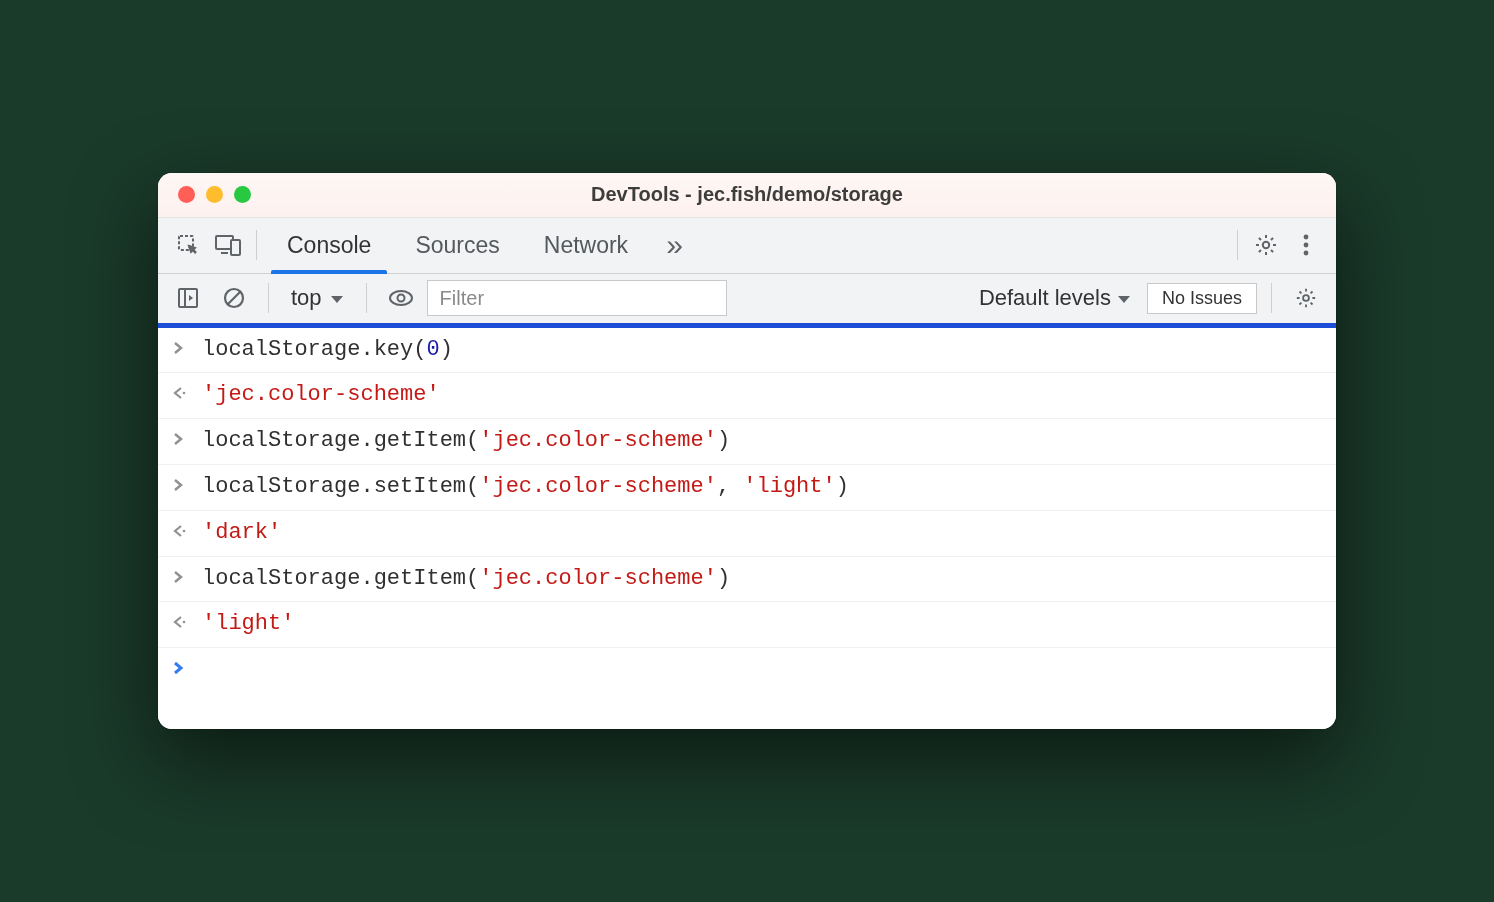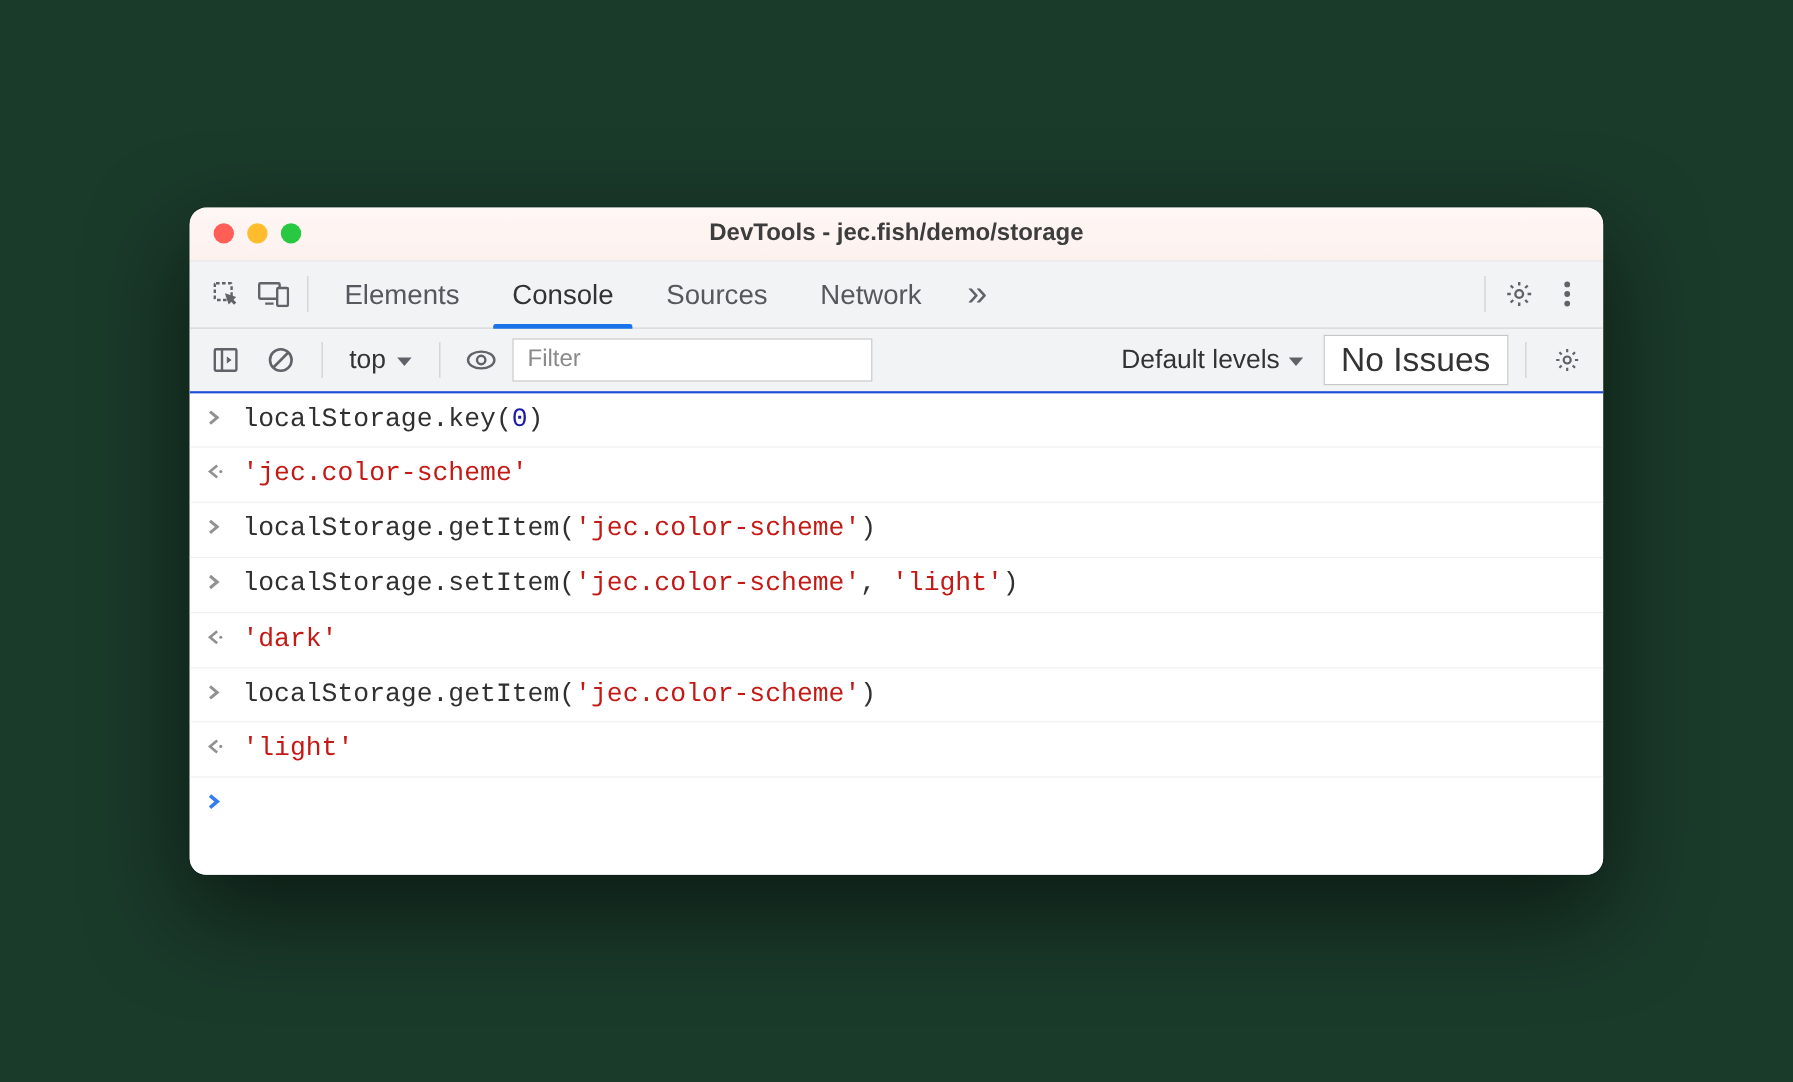--- a/index.html
+++ b/index.html
@@ -96,21 +96,21 @@
     color: #5f6368;
     padding: 0 16px;
     display: flex;
     align-items: center;
     cursor: pointer;
   }
   .spacer { flex: 1; }
   .toolbar {
     height: 54px;
     background: #f1f3f4;
-    border-bottom: 2px solid #1d4ed8;
+    border-bottom: 5px solid #1d4ed8;
     display: flex;
     align-items: center;
     padding: 0 10px;
     gap: 6px;
   }
   .context-selector {
     display: flex;
     align-items: center;
     font-size: 22px;
     color: #333;
@@ -137,21 +137,21 @@
     font-size: 22px;
     color: #333;
     padding: 0 10px;
     gap: 6px;
     cursor: pointer;
   }
   .issues-btn {
     border: 1px solid #c8c8c8;
     background: #fff;
     padding: 4px 14px;
-    font-size: 28px;
+    font-size: 18px;
     color: #333;
     cursor: pointer;
   }
   .console-body {
     font-family: Menlo, Consolas, "Courier New", monospace;
     font-size: 22px;
     background: #fff;
     padding-bottom: 40px;
   }
   .row {
@@ -204,21 +204,20 @@
     </div>
     <div class="icon-btn">
       <svg width="26" height="22" viewBox="0 0 26 22" fill="none" stroke="currentColor" stroke-width="2">
         <rect x="1" y="2" width="17" height="13" rx="1"></rect>
         <line x1="6" y1="19" x2="13" y2="19"></line>
         <rect x="16" y="6" width="9" height="15" rx="1" fill="#f1f3f4"></rect>
       </svg>
     </div>
     <div class="divider"></div>
     <div class="tabs">
-      <div class="tab">Elements</div>
       <div class="tab active">Console</div>
       <div class="tab">Sources</div>
       <div class="tab">Network</div>
     </div>
     <div class="more-tabs">»</div>
     <div class="spacer"></div>
     <div class="divider"></div>
     <div class="icon-btn">
       <svg width="24" height="24" viewBox="0 0 24 24" fill="none" stroke="currentColor" stroke-width="2">
         <circle cx="12" cy="12" r="3.2"></circle>

